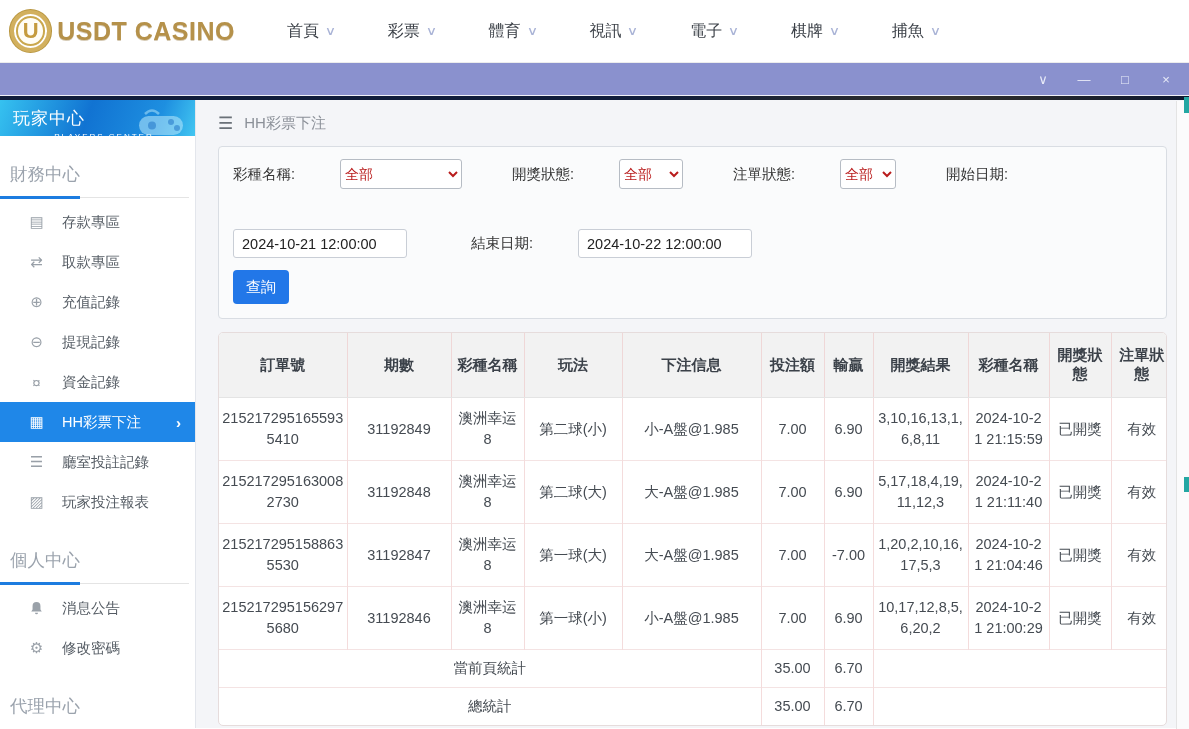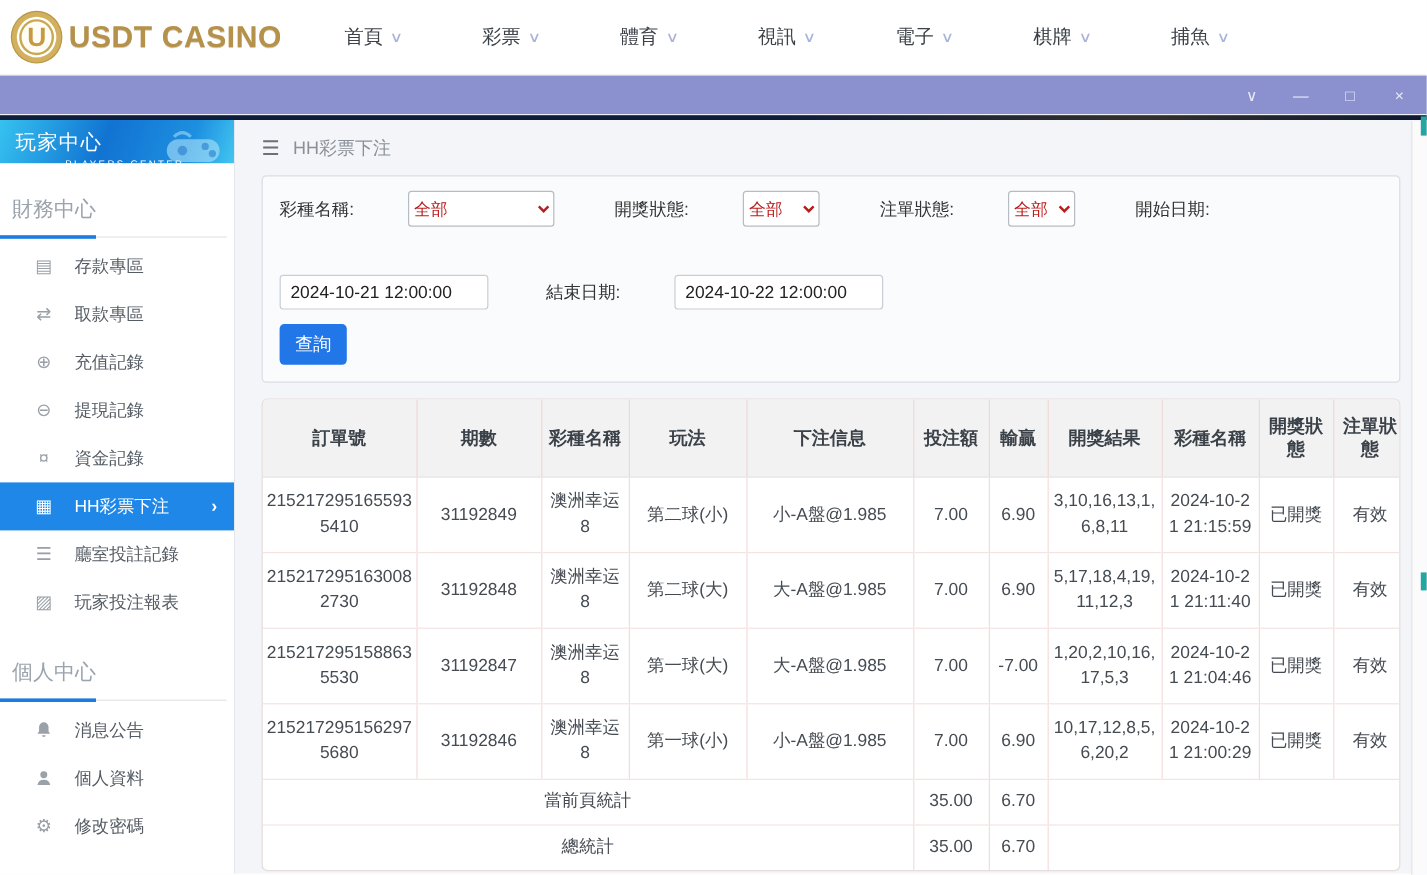--- a/index.html
+++ b/index.html
@@ -7,21 +7,21 @@
   body { font-family:"Liberation Sans", sans-serif; background:#fff; position:relative; }
 
   
   .topbar { height:63px; background:#fff; display:flex; align-items:center; border-bottom:1px solid #ececec; }
   .brand { display:flex; align-items:center; margin-left:10px; width:225px; flex:none; }
   .logo-ring { width:42px; height:42px; border-radius:50%; border:4px solid #d2b05e;
                box-shadow: inset 0 0 0 2px #fff, inset 0 0 0 4px #caa84e, 0 0 0 1px #b99741;
                display:grid; place-items:center; font-weight:800; font-size:22px; color:#c59b3e; background:#fffdf6; }
   .brand-text { margin-left:6px; font-size:25px; font-weight:800; color:#b5914a; letter-spacing:0.5px;
                 text-shadow:0 1px 0 rgba(138,106,47,0.35); white-space:nowrap; }
-  .topnav { display:flex; gap:67px; margin-left:52px; font-size:16px; color:#3c4148;align-items:flex-end; }
+  .topnav { display:flex; gap:53px; margin-left:52px; font-size:16px; color:#3c4148;align-items:flex-end; }
   .nav-item { display:flex; align-items:center; gap:7px; cursor:pointer; white-space:nowrap; }
   .nav-chevron { color:#a9b3d6; font-size:12px; transform:scaleX(1.3); }
 
   
   .titlebar { height:33px; background:#8a91ce; display:flex; justify-content:flex-end; align-items:center;
               padding-right:16px; gap:27px; border-bottom:1px solid #f0f0f8; }
   .win-ctl { color:#e8ebf8; font-size:13px; line-height:1; cursor:pointer; width:14px; text-align:center; }
   .navy-strip { height:4px; background:linear-gradient(90deg,#101d3a 55%,#32302b 80%,#0e1830 100%); }
 
   
@@ -49,21 +49,21 @@
   .hamburger { color:#6a7178; font-size:17px; cursor:pointer; }
 
   
   .filter-card { background:#fafbfc; border:1px solid #d9dde3; border-radius:4px; padding:12px 14px 14px; margin-bottom:13px; }
   .filter-row { display:flex; align-items:center; flex-wrap:wrap; font-size:14.5px; color:#333;gap:40px; }
   .filter-row label { margin-right:5px; white-space:nowrap; }
   .filter-row select { height:30px; border:1px solid #b6bcc4; border-radius:3px; background:#fff;
                        font-size:14px; color:#b91c1c; margin-right:10px; }
   .sel-lottery { width:122px; } .sel-draw { width:64px; } .sel-order { width:56px; }
   .date-input { height:29px; width:174px; border:1px solid #c9ced6; border-radius:3px; background:#fff;
-                font-size:14.5px; color:#222; padding:0 8px; margin-right:8px; }
+                font-size:14.5px; color:#222; padding:0 8px; margin-right:24px; }
   .search-btn { margin-top:12px; min-width:54px; height:34px; background:#2277e8; color:#fff; border:none;
                 border-radius:4px; font-size:15px; padding:0 13px; cursor:pointer; }
 
   
   .table-card { background:#fff; border:1px solid #e6dcdc; border-radius:5px; overflow:hidden; margin-bottom:14px; }
   table { width:100%; border-collapse:collapse; table-layout:fixed; font-size:14.5px; color:#454b52; }
   th { background:#f2f2f2; font-weight:bold; font-size:15px; color:#3b4149; padding:13px 2px;
        border-right:1px solid #efd7d7; border-bottom:1px solid #e4e4e4; text-align:center; }
   th:last-child { border-right:none; }
   td { text-align:center; padding:10px 3px; border-right:1px solid #f4dcdc; border-top:1px solid #f4e3e3;
@@ -178,29 +178,20 @@
           <span>玩家投注報表</span>
         </div>
         <div class="section-title">個人中心</div>
         <div class="menu-item">
           <span class="menu-icon">
             <svg viewBox="0 0 16 16" width="15" height="15">
               <path fill="#9aa1a9" d="M8 1a4.2 4.2 0 0 0-4.2 4.2V9L2.4 11.2h11.2L12.2 9V5.2A4.2 4.2 0 0 0 8 1zM6.4 12.4a1.6 1.6 0 0 0 3.2 0z"></path>
             </svg>
           </span>
           <span>消息公告</span>
-        </div>
-        <div class="menu-item">
-          <span class="menu-icon">
-            <svg viewBox="0 0 16 16" width="15" height="15">
-              <circle cx="8" cy="5" r="3.1" fill="#9aa1a9"></circle>
-              <path fill="#9aa1a9" d="M2.3 14c.5-3.1 2.6-4.6 5.7-4.6s5.2 1.5 5.7 4.6z"></path>
-            </svg>
-          </span>
-          <span>個人資料</span>
         </div>
         <div class="menu-item">
           <span class="menu-icon">⚙</span>
           <span>修改密碼</span>
         </div>
         <div class="section-title">代理中心</div>
       </div>
   </aside>
 
   <main class="main">

